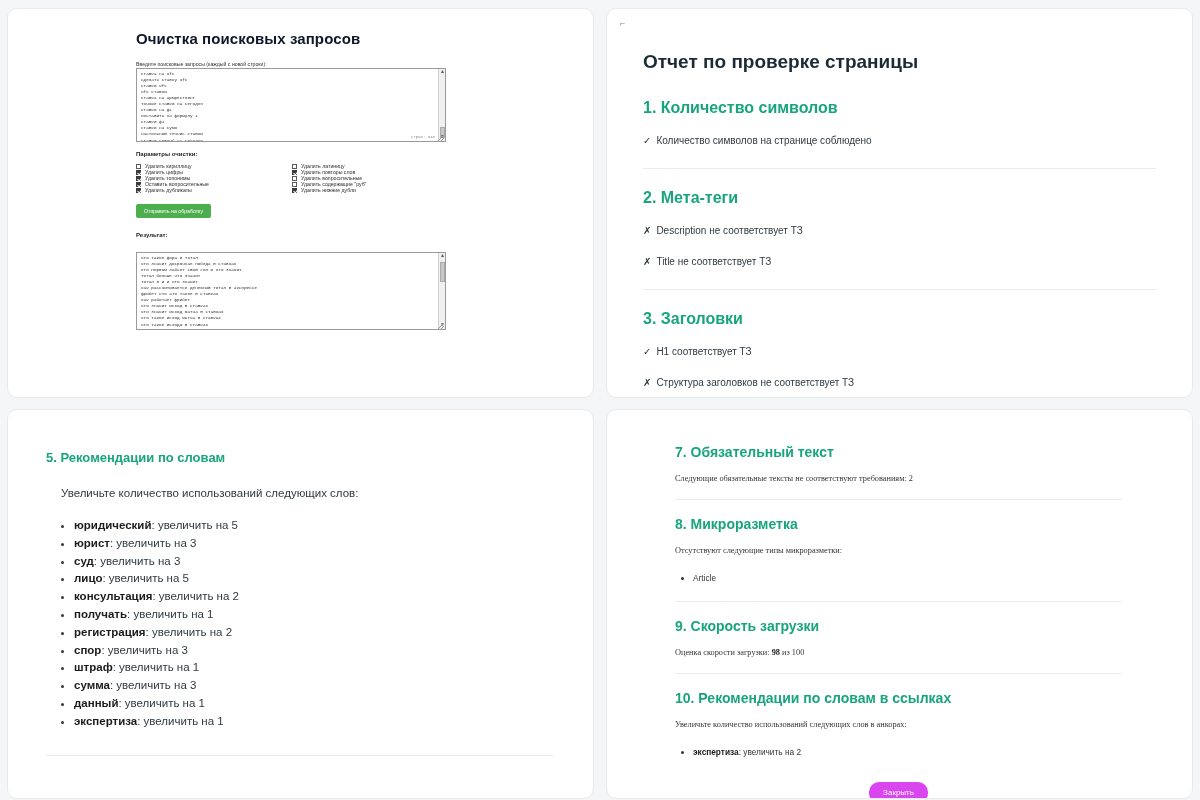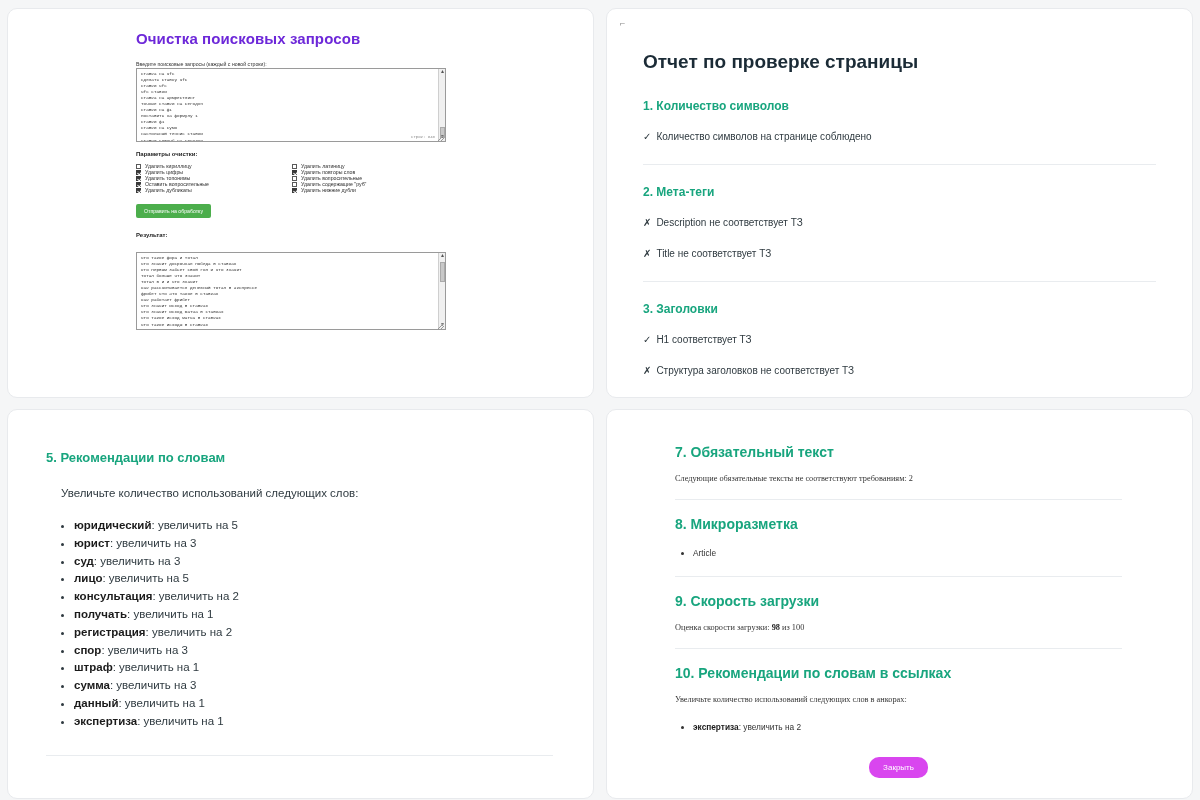--- a/index.html
+++ b/index.html
@@ -22,21 +22,21 @@
     background: #ffffff;
     border: 1px solid #e8eaed;
     border-radius: 10px;
     overflow: hidden;
     position: relative;
   }
 
   
   .p1-inner { padding: 14px 20px 10px 128px; }
   .p1-title {
-    font-size: 15px; font-weight: bold; color: #6d28d9;
+    font-size: 15px; font-weight: bold; color: #0f172a;
     margin: 7px 0 14px 0; letter-spacing: .1px;
   }
   .field-label { font-size: 5.2px; color: #333; margin-bottom: 1px; white-space: nowrap; }
   .ta {
     width: 310px;
     border: 1px solid #9a9a9a;
     background: #fff;
     position: relative;
     font-family: "Liberation Mono", monospace;
     font-size: 4.3px;
@@ -107,21 +107,21 @@
   .report-corner {
     position: absolute; left: 13px; top: 10px;
     font-size: 9px; color: #888; font-family: "Liberation Mono", monospace;
   }
   .report-body-top { padding: 34px 36px 0 36px; }
   .report-title {
     text-align: left; font-size: 19px; font-weight: bold;
     color: #1b2b36; margin: 8px 0 26px 0;
   }
   .sec-h {
-    color: #18a57e; font-weight: bold; font-size: 12px;
+    color: #18a57e; font-weight: bold; font-size: 16px;
     margin: 0 0 18px 0;
   }
   .sec-line { font-size: 10px; color: #2f3a40; margin: 0 0 20px 0; }
   .mark-ok, .mark-bad { display: inline-block; margin-right: 5px; }
   .mark-ok { color: #2f3a40; }
   .mark-bad { color: #2f3a40; }
   .divider { height: 1px; background: #e9ecef; margin: 22px 0 20px 0; }
 
   
   .p3 { padding: 40px 40px 0 38px; }
@@ -303,20 +303,21 @@
   <div class="panel p4">
 
     <div class="sec-h">7. Обязательный текст</div>
     <div class="txt">
       <span>Следующие обязательные тексты не соответствуют требованиям:</span>
       <span>2</span>
     </div>
     <div class="divider"></div>
 
     <div class="sec-h">8. Микроразметка</div>
+    <div class="txt">Отсутствуют следующие типы микроразметки:</div>
     <ul id="microdata-list">
         <li>Article</li>
       </ul>
     <div class="divider"></div>
 
     <div class="sec-h">9. Скорость загрузки</div>
     <div class="txt">
       <span>Оценка скорости загрузки:</span>
       <b class="num">98</b>
       <span>из 100</span>

